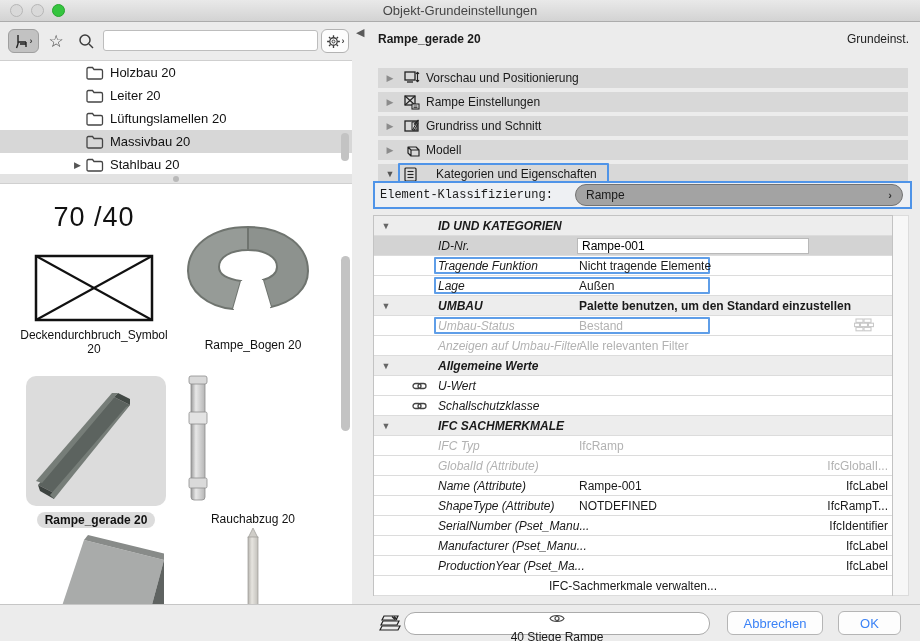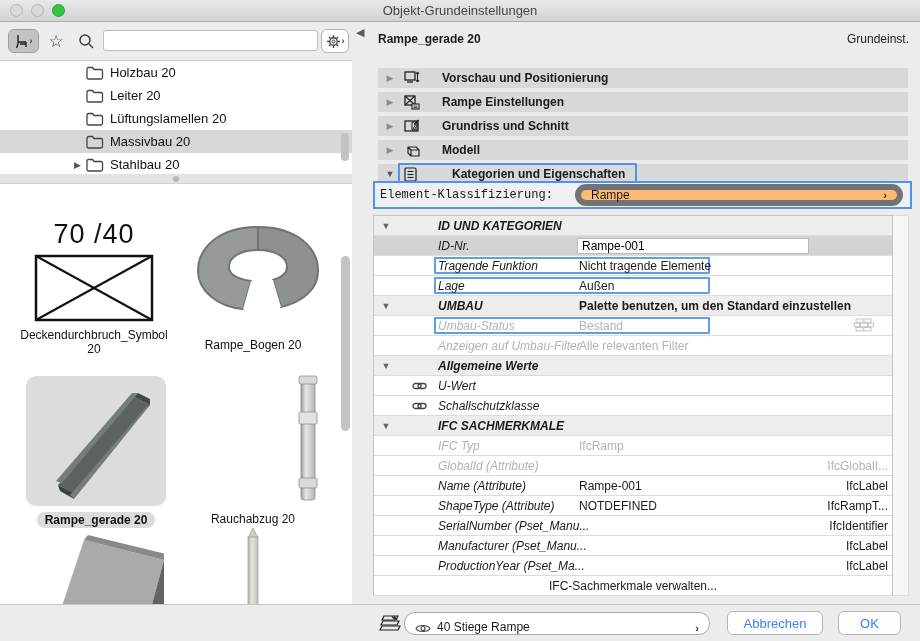--- a/index.html
+++ b/index.html
@@ -37,45 +37,45 @@
   .tree-label { position:absolute; left:110px; font-size:13px; color:#111; }
   .tree-scrollthumb { position:absolute; right:3px; top:72px; width:8px; height:28px; border-radius:4px; background:#c3c3c3; }
 
   .splitter { position:absolute; left:0; top:151px; width:352px; height:10px; background:#e3e3e3;
     border-bottom:1px solid #d0d0d0; display:flex; align-items:center; justify-content:center; }
   .splitter-dot { width:6px; height:6px; border-radius:50%; background:#b9b9b9; }
 
   .thumbs { position:absolute; left:0; top:161px; width:352px; height:420px; background:#fff; overflow:hidden; }
   .thumb-scrollthumb { position:absolute; right:2px; top:72px; width:9px; height:175px; border-radius:5px; background:#c3c3c3; }
   .thumb { position:absolute; display:flex; flex-direction:column; align-items:center; }
-  .thumb-box { display:flex; align-items:center; justify-content:flex-end; border-radius:10px; }
+  .thumb-box { display:flex; align-items:center; justify-content:space-between; border-radius:10px; }
   .thumb-box.selected { background:#dcdcdc; }
   .thumb-caption { font-size:12px; color:#111; text-align:center; margin-top:6px; line-height:14px; }
   .thumb-caption.selected { background:#dcdcdc; border-radius:9px; padding:1px 8px; font-weight:bold; }
   .symbol-text { font-size:27px; color:#111; letter-spacing:1px; }
 
   .collapse-arrow { position:absolute; left:356px; top:26px; font-size:11px; color:#5a5a5a; }
 
   
   .right-pane { position:absolute; left:372px; top:22px; width:548px; height:582px; }
   .obj-name { position:absolute; left:6px; top:10px; font-weight:bold; font-size:12px; }
   .mode-label { position:absolute; right:11px; top:10px; font-size:12px; color:#222; }
 
   .sections { position:absolute; left:6px; top:46px; width:530px; }
   .section-bar { height:20px; margin-bottom:4px; background:#d8d8d8; display:flex; align-items:center; position:relative; }
   .sec-tri { width:24px; text-align:center; font-size:9px; color:#8c8c8c; }
   .sec-tri.open { color:#555; }
   .sec-icon { width:20px; display:flex; justify-content:center; color:#222; }
-  .sec-label { font-weight:bold; font-size:12px; margin-left:20px; }
+  .sec-label { font-weight:normal; font-size:12px; margin-left:4px; }
   .sec-hilite { position:absolute; left:20px; top:-1px; height:22px; border:2px solid #4f94e8; border-radius:1px; display:flex; align-items:center; padding-right:10px;gap:12px; }
 
   .class-row { position:absolute; left:1px; top:159px; width:539px; height:28px; background:#eef0f3;
     border:2px solid #4f94e8; display:flex; align-items:center; }
   .class-label { margin-left:5px; font-size:12px;font-family:Liberation Mono, monospace; }
-  .class-dd { position:absolute; left:200px; right:7px; height:22px; background:#fdba74; border:6px solid #737373;
+  .class-dd { position:absolute; left:200px; right:7px; height:22px; background:#a3a3a3; border:1px solid #737373;
     border-radius:11px; display:flex; align-items:center; padding:0 10px; }
   .class-dd .dd-chev { margin-left:auto; font-size:11px; font-weight:bold; color:#333; }
 
   .prop-table { position:absolute; left:1px; top:193px; width:520px; height:381px; background:#fff;
     border:1px solid #c3c3c3; }
   .scroll-track { position:absolute; left:521px; top:193px; width:16px; height:381px; background:#f7f7f7; border:1px solid #dcdcdc; border-left:none; }
 
   .prow { height:20px; display:flex; align-items:center; position:relative; border-bottom:1px solid #dcdcdc; font-size:12px; }
   .prow.hdr { background:#ededed; font-weight:bold; }
   .prow.grayrow { background:#d3d3d3; }
@@ -88,21 +88,21 @@
   .bluebox { position:absolute; left:60px; top:1px; width:276px; height:17px; border:2px solid #5f9ee8; border-radius:1px; }
   .p-input { position:absolute; left:203px; top:2px; width:232px; height:16px; border:1px solid #b9b9b9; background:#fff;
     font-size:12px; padding:0 4px; font-family:"Liberation Sans",sans-serif; outline:none; }
   .p-action { width:100%; text-align:center; }
   .brick-slot { position:absolute; right:18px; top:1px; color:#c9c9c9; display:flex; }
 
   
   .footer { position:absolute; left:0; top:604px; width:920px; height:37px; background:#ececec; border-top:1px solid #c6c6c6; }
   .layers-icon { position:absolute; left:378px; top:10px; color:#222; }
   .layer-combo { position:absolute; left:404px; top:7px; width:306px; height:23px; background:#fff;
-    border:1px solid #ababab; border-radius:11px; display:flex; align-items:flex-end; padding:0 10px; gap:6px; }
+    border:1px solid #ababab; border-radius:11px; display:flex; align-items:center; padding:0 10px; gap:6px;flex-direction:column; }
   .layer-combo .dd-chev { margin-left:auto; font-size:11px; font-weight:bold; color:#333; }
   .btn { position:absolute; top:6px; height:24px; background:#fdfdfd; border:1px solid #b5b5b5; border-radius:6px;
     display:flex; align-items:center; justify-content:center; font-size:13px; color:#3b82f6; }
   .btn-cancel { left:727px; width:96px; }
   .btn-ok { left:838px; width:63px; }
 
   svg { display:block; }
 </style>
 </head>
 <body>

